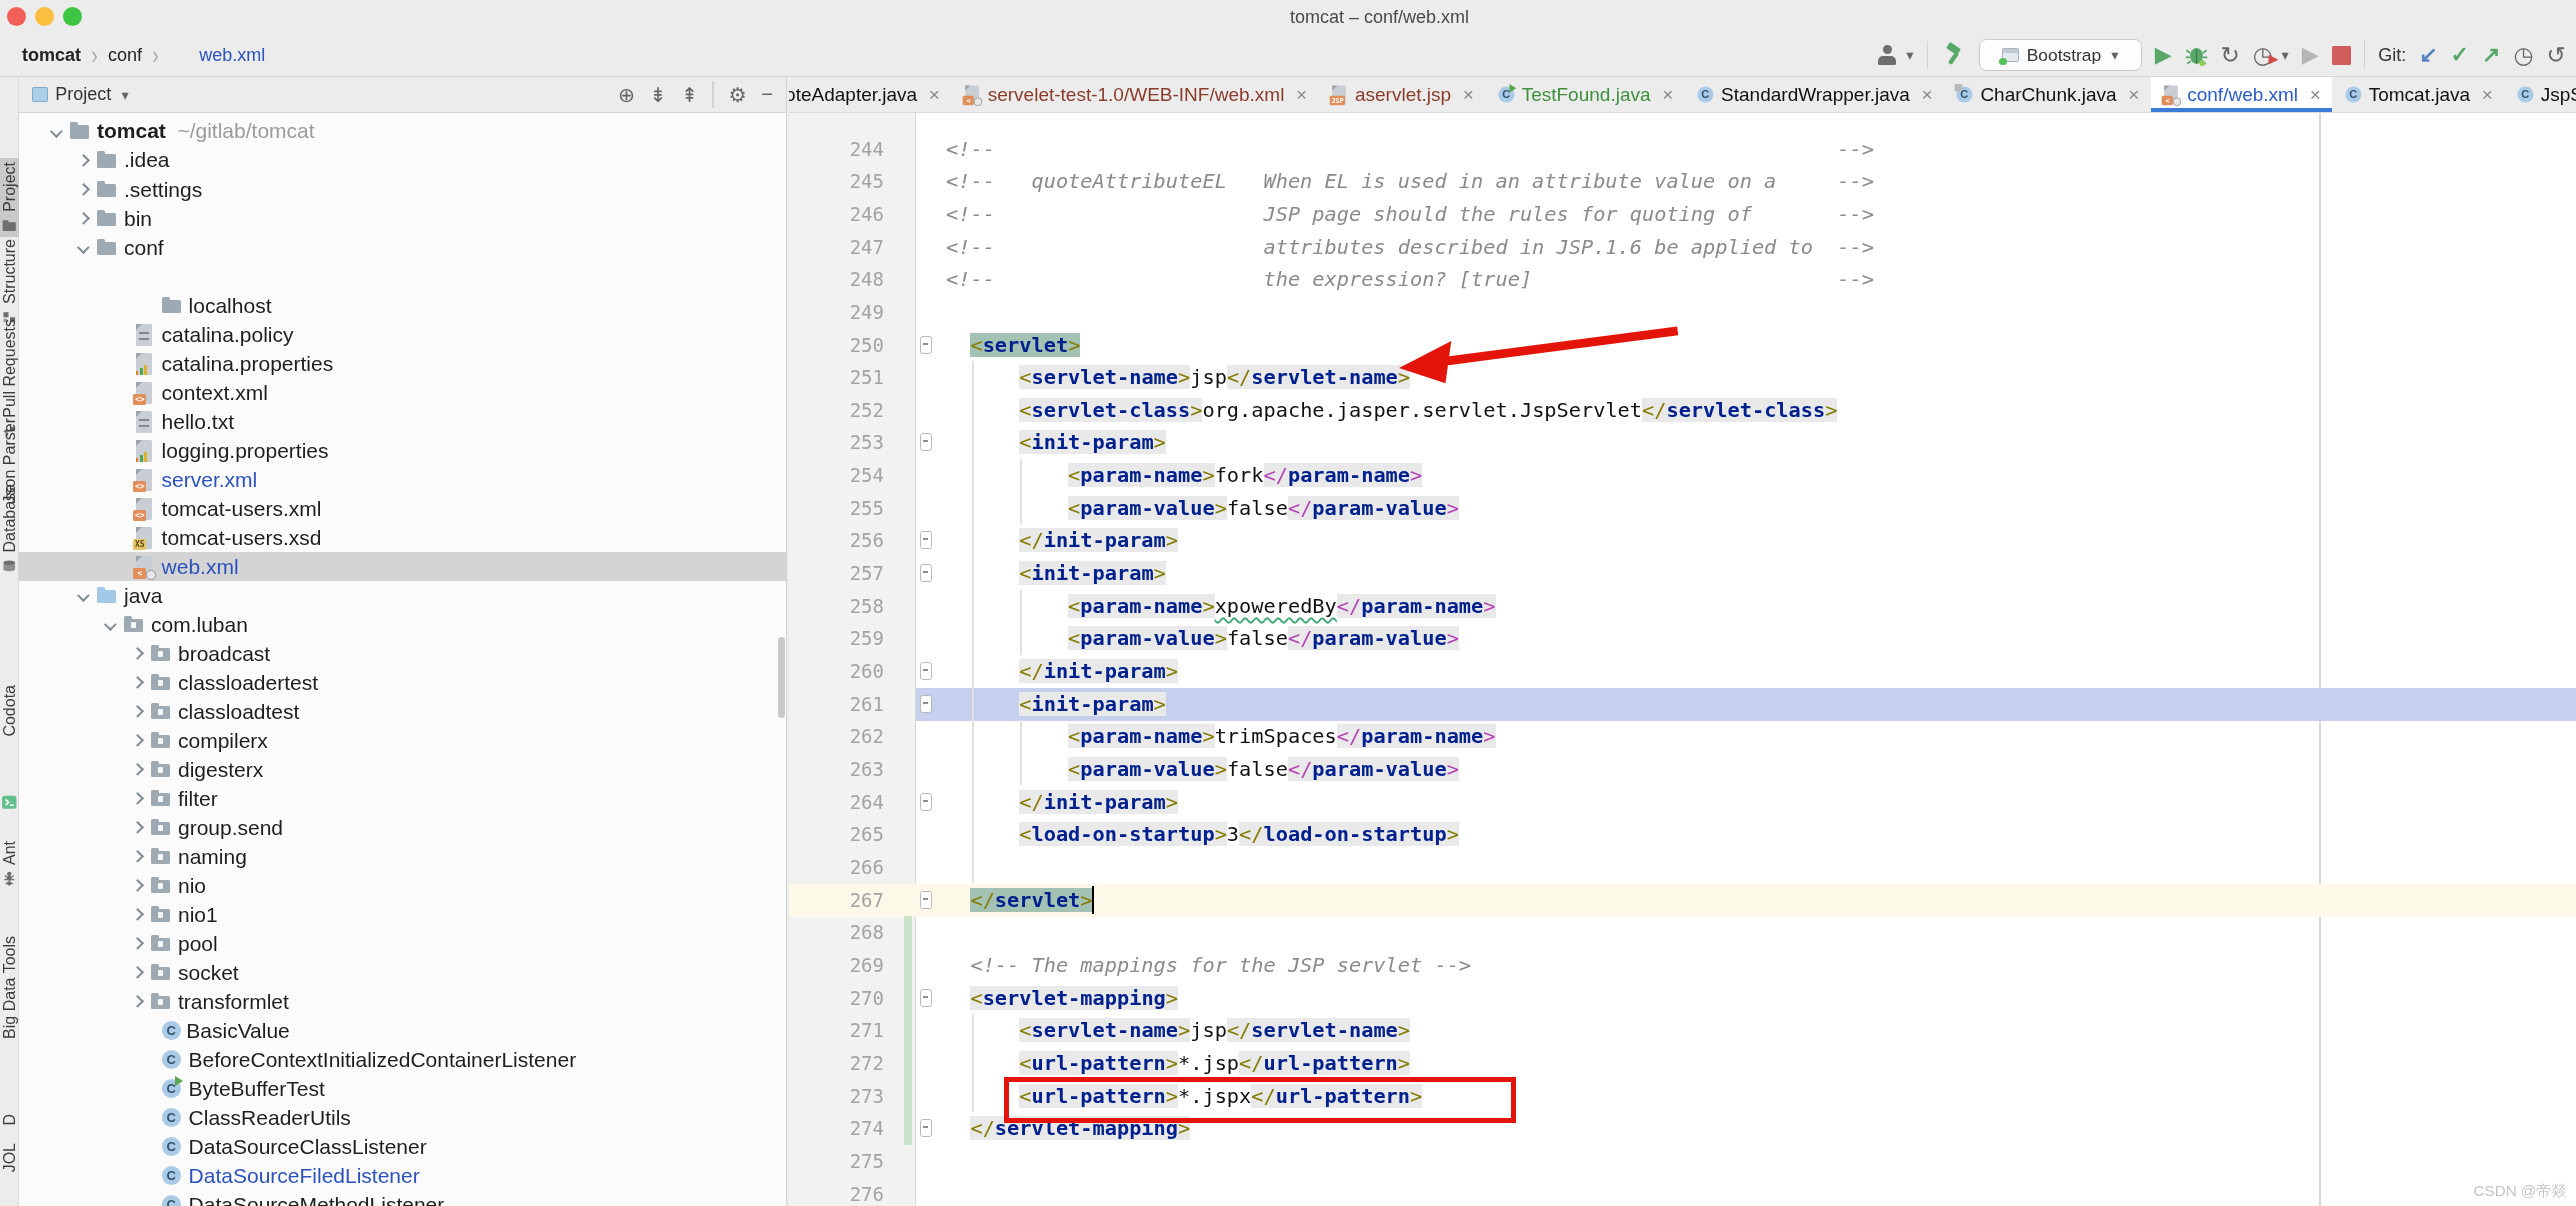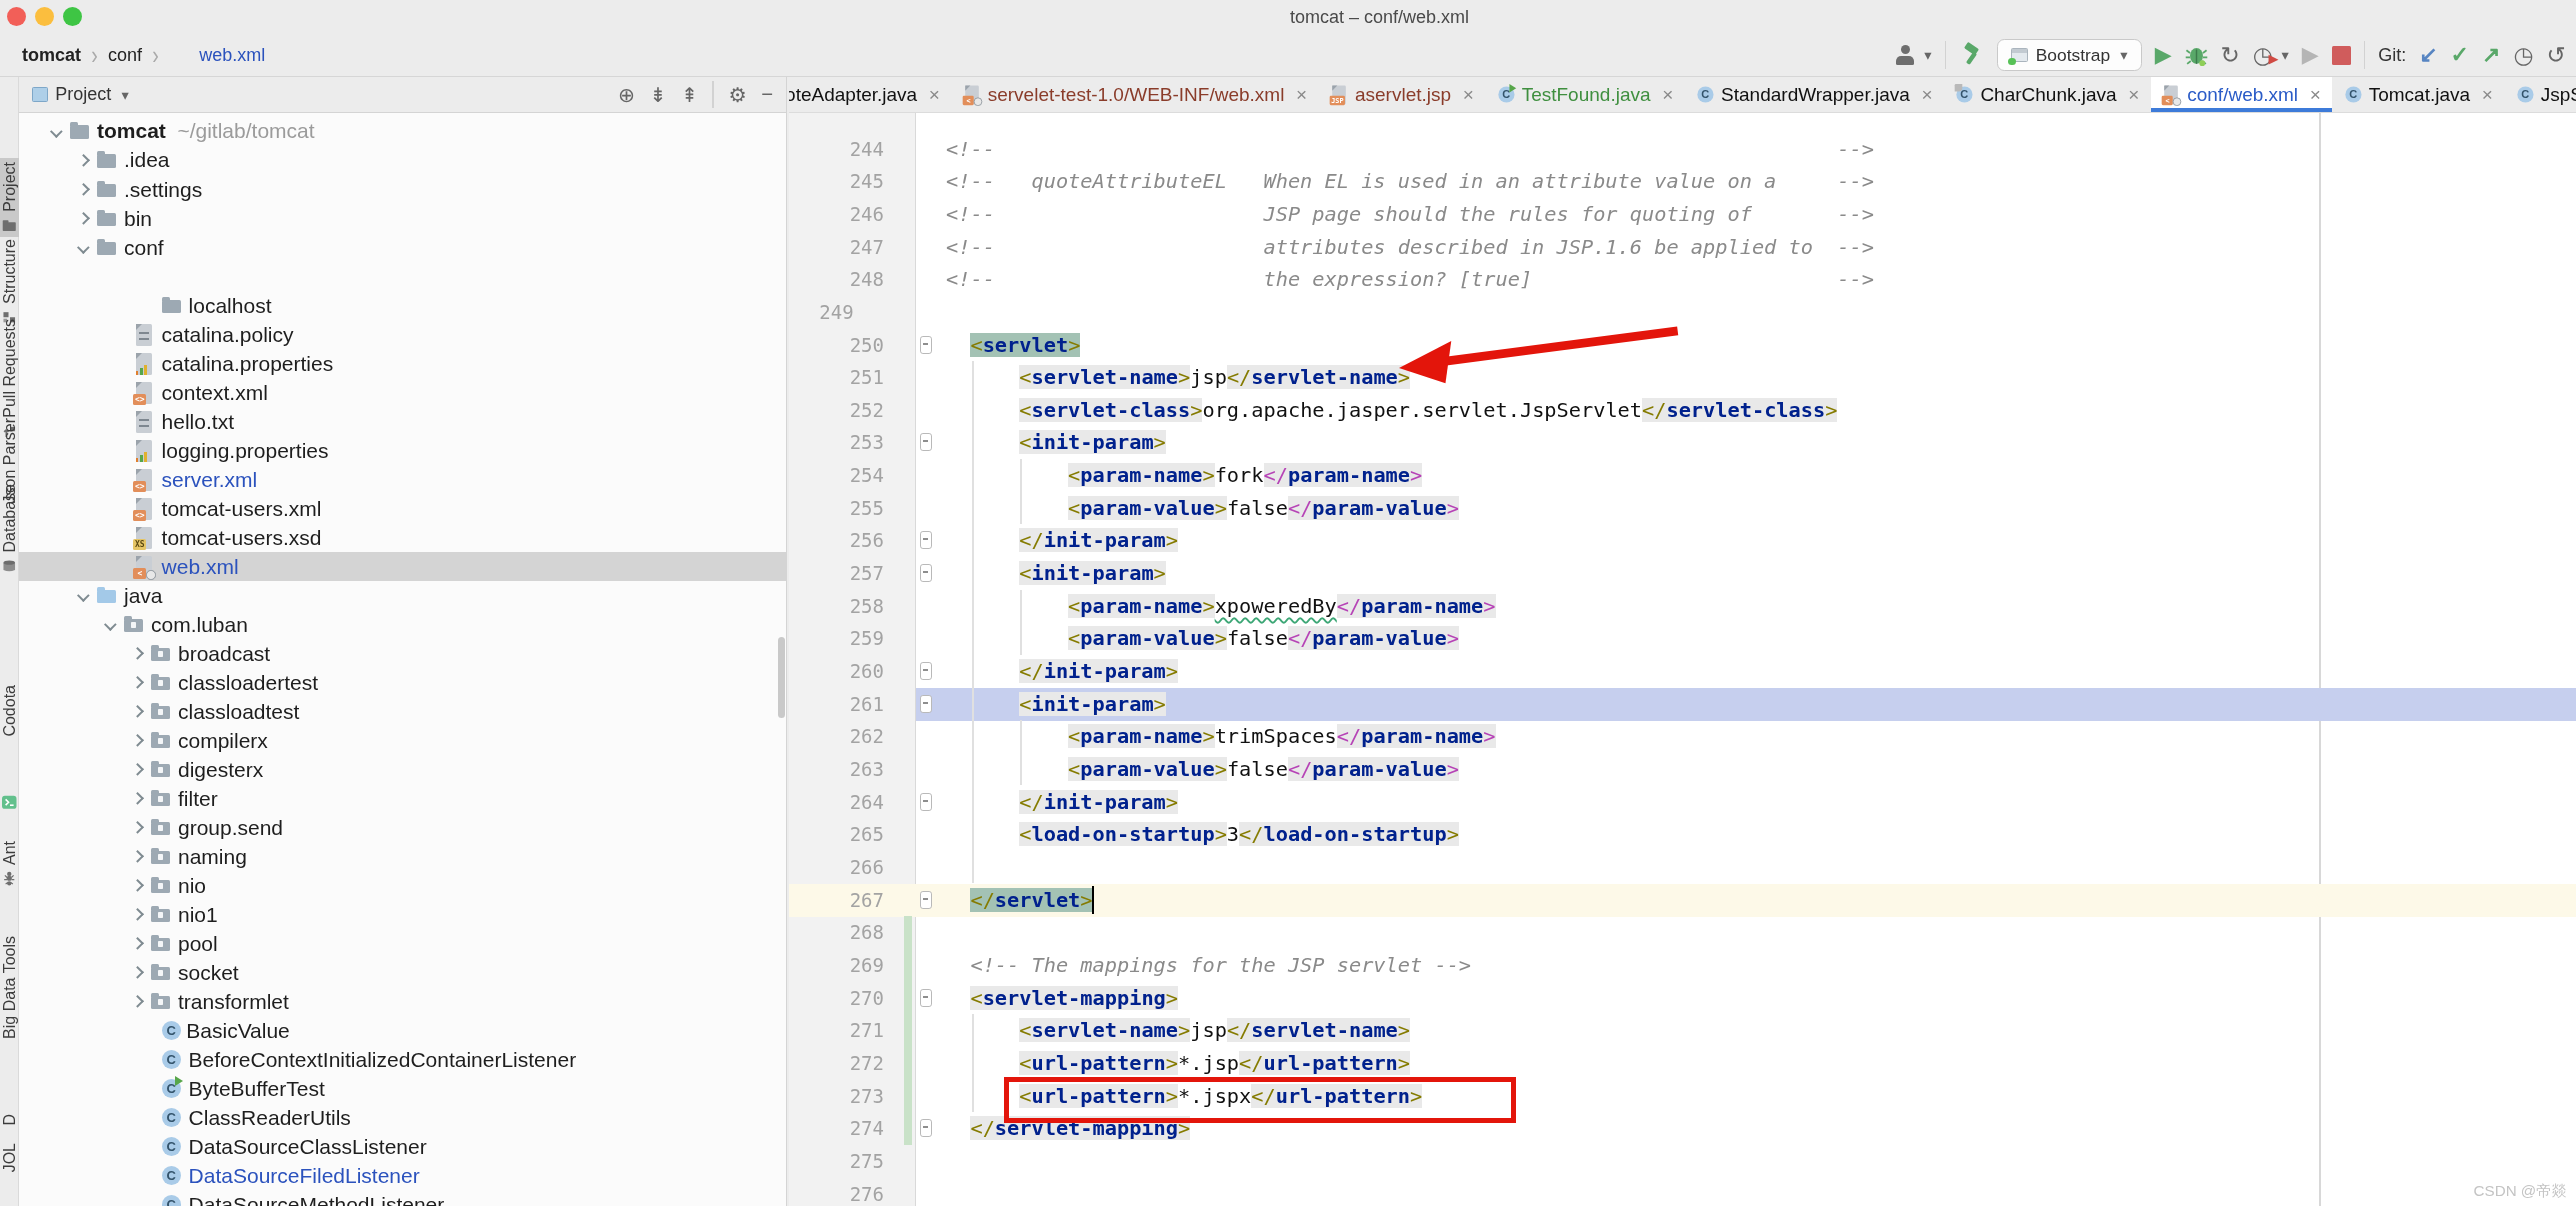--- a/index.html
+++ b/index.html
@@ -18,21 +18,21 @@
   #row2 { position:absolute; left:0; top:33px; width:2576px; height:44px; background:#ececec;
           border-bottom:0.7px solid #d6d6d6; }
   #breadcrumbs { position:absolute; left:22px; top:0; height:44px; display:flex; align-items:center; gap:10.2px; font-size:18px; color:#222; }
   .crumb-sep { color:#aaa; font-size:19.6px; transform:scaleY(1.35); }
   #run-toolbar { position:absolute; right:10.2px; top:0; height:44px; display:flex; align-items:center; gap:13px; }
   .tb-sep { width:1.5px; height:27.6px; background:#d2d2d2; }
   .tb-glyph { font-size:22px; color:#666; line-height:1; }
   .green { color:#59a869; } .blue { color:#5785c2; } .graylite { color:#b5b5b5; }
   .stop-sq { width:19px; height:19px; background:#d05c5c; border-radius:1.5px; }
   .dd-arrow { font-size:14.5px; color:#666; margin-left:2.9px; }
-  #run-pill { display:flex; align-items:center; gap:7.3px; height:32px; padding:0 13px;
+  #run-pill { display:flex; align-items:center; gap:7.3px; height:32px; padding:0 22px;
               background:#fdfdfd; border:1.5px solid #c9c9c9; border-radius:7.3px; }
   #run-pill .cfg-label { font-size:17.4px; color:#333; }
   .win-ic { position:relative; width:17.4px; height:14.5px; background:#e3e9ee; border:1.5px solid #aab4bd; border-radius:1.5px; }
   .win-ic::before { content:""; position:absolute; left:0; top:0; right:0; height:4.4px; background:#c2cad1; }
   .win-ic::after  { content:""; position:absolute; left:-3.6px; bottom:-3.6px; width:7.3px; height:7.3px; border-radius:50%; background:#56c156; }
   .person { position:relative; width:25px; height:20.3px; }
   .person::before { content:""; position:absolute; left:4.4px; top:0; width:9.4px; height:9.4px; border-radius:50%; background:#6e6e6e; }
   .person::after  { content:""; position:absolute; left:0; bottom:0; width:18px; height:8.7px; border-radius:5.1px 5.1px 1.5px 1.5px; background:#6e6e6e; }
   .git-label { font-size:18px; color:#333; }
 
@@ -647,21 +647,21 @@
   <div class="gnum" style="top: 19.6px;">244</div>
       <div class="crow" style="top: 19.6px;"><span class="txt"><span class="s-c">&lt;!--                                                                     --&gt;</span></span></div>
       <div class="gnum" style="top: 52px;">245</div>
       <div class="crow" style="top: 52px;"><span class="txt"><span class="s-c">&lt;!--   quoteAttributeEL   When EL is used in an attribute value on a     --&gt;</span></span></div>
       <div class="gnum" style="top: 85px;">246</div>
       <div class="crow" style="top: 85px;"><span class="txt"><span class="s-c">&lt;!--                      JSP page should the rules for quoting of       --&gt;</span></span></div>
       <div class="gnum" style="top: 118px;">247</div>
       <div class="crow" style="top: 118px;"><span class="txt"><span class="s-c">&lt;!--                      attributes described in JSP.1.6 be applied to  --&gt;</span></span></div>
       <div class="gnum" style="top: 150px;">248</div>
       <div class="crow" style="top: 150px;"><span class="txt"><span class="s-c">&lt;!--                      the expression? [true]                         --&gt;</span></span></div>
-      <div class="gnum" style="top: 183px; text-align: center;">249</div>
+      <div class="gnum" style="top: 183px;">249</div>
       <div class="crow" style="top: 183px;"><span class="txt"></span></div>
       <div class="gnum" style="top: 216px;">250</div>
       <div class="crow" style="top: 216px;"><span class="txt"><span class="s-p">  </span><span class="s-b htl">&lt;</span><span class="s-t htl">servlet</span><span class="s-b htl">&gt;</span></span></div>
       <div class="fold" style="top: 216px;"></div>
       <div class="gnum" style="top: 248px;">251</div>
       <div class="crow" style="top: 248px;"><span class="txt"><span class="s-p">      </span><span class="s-b hg">&lt;</span><span class="s-t hg">servlet-name</span><span class="s-b hg">&gt;</span><span class="s-p">jsp</span><span class="s-b hg">&lt;/</span><span class="s-t hg">servlet-name</span><span class="s-b hg">&gt;</span></span></div>
       <div class="gnum" style="top: 281px;">252</div>
       <div class="crow" style="top: 281px;"><span class="txt"><span class="s-p">      </span><span class="s-b hg">&lt;</span><span class="s-t hg">servlet-class</span><span class="s-b hg">&gt;</span><span class="s-p">org.apache.jasper.servlet.JspServlet</span><span class="s-b hg">&lt;/</span><span class="s-t hg">servlet-class</span><span class="s-b hg">&gt;</span></span></div>
       <div class="gnum" style="top: 313px;">253</div>
       <div class="crow" style="top: 313px;"><span class="txt"><span class="s-p">      </span><span class="s-b hg">&lt;</span><span class="s-t hg">init-param</span><span class="s-b hg">&gt;</span></span></div>

